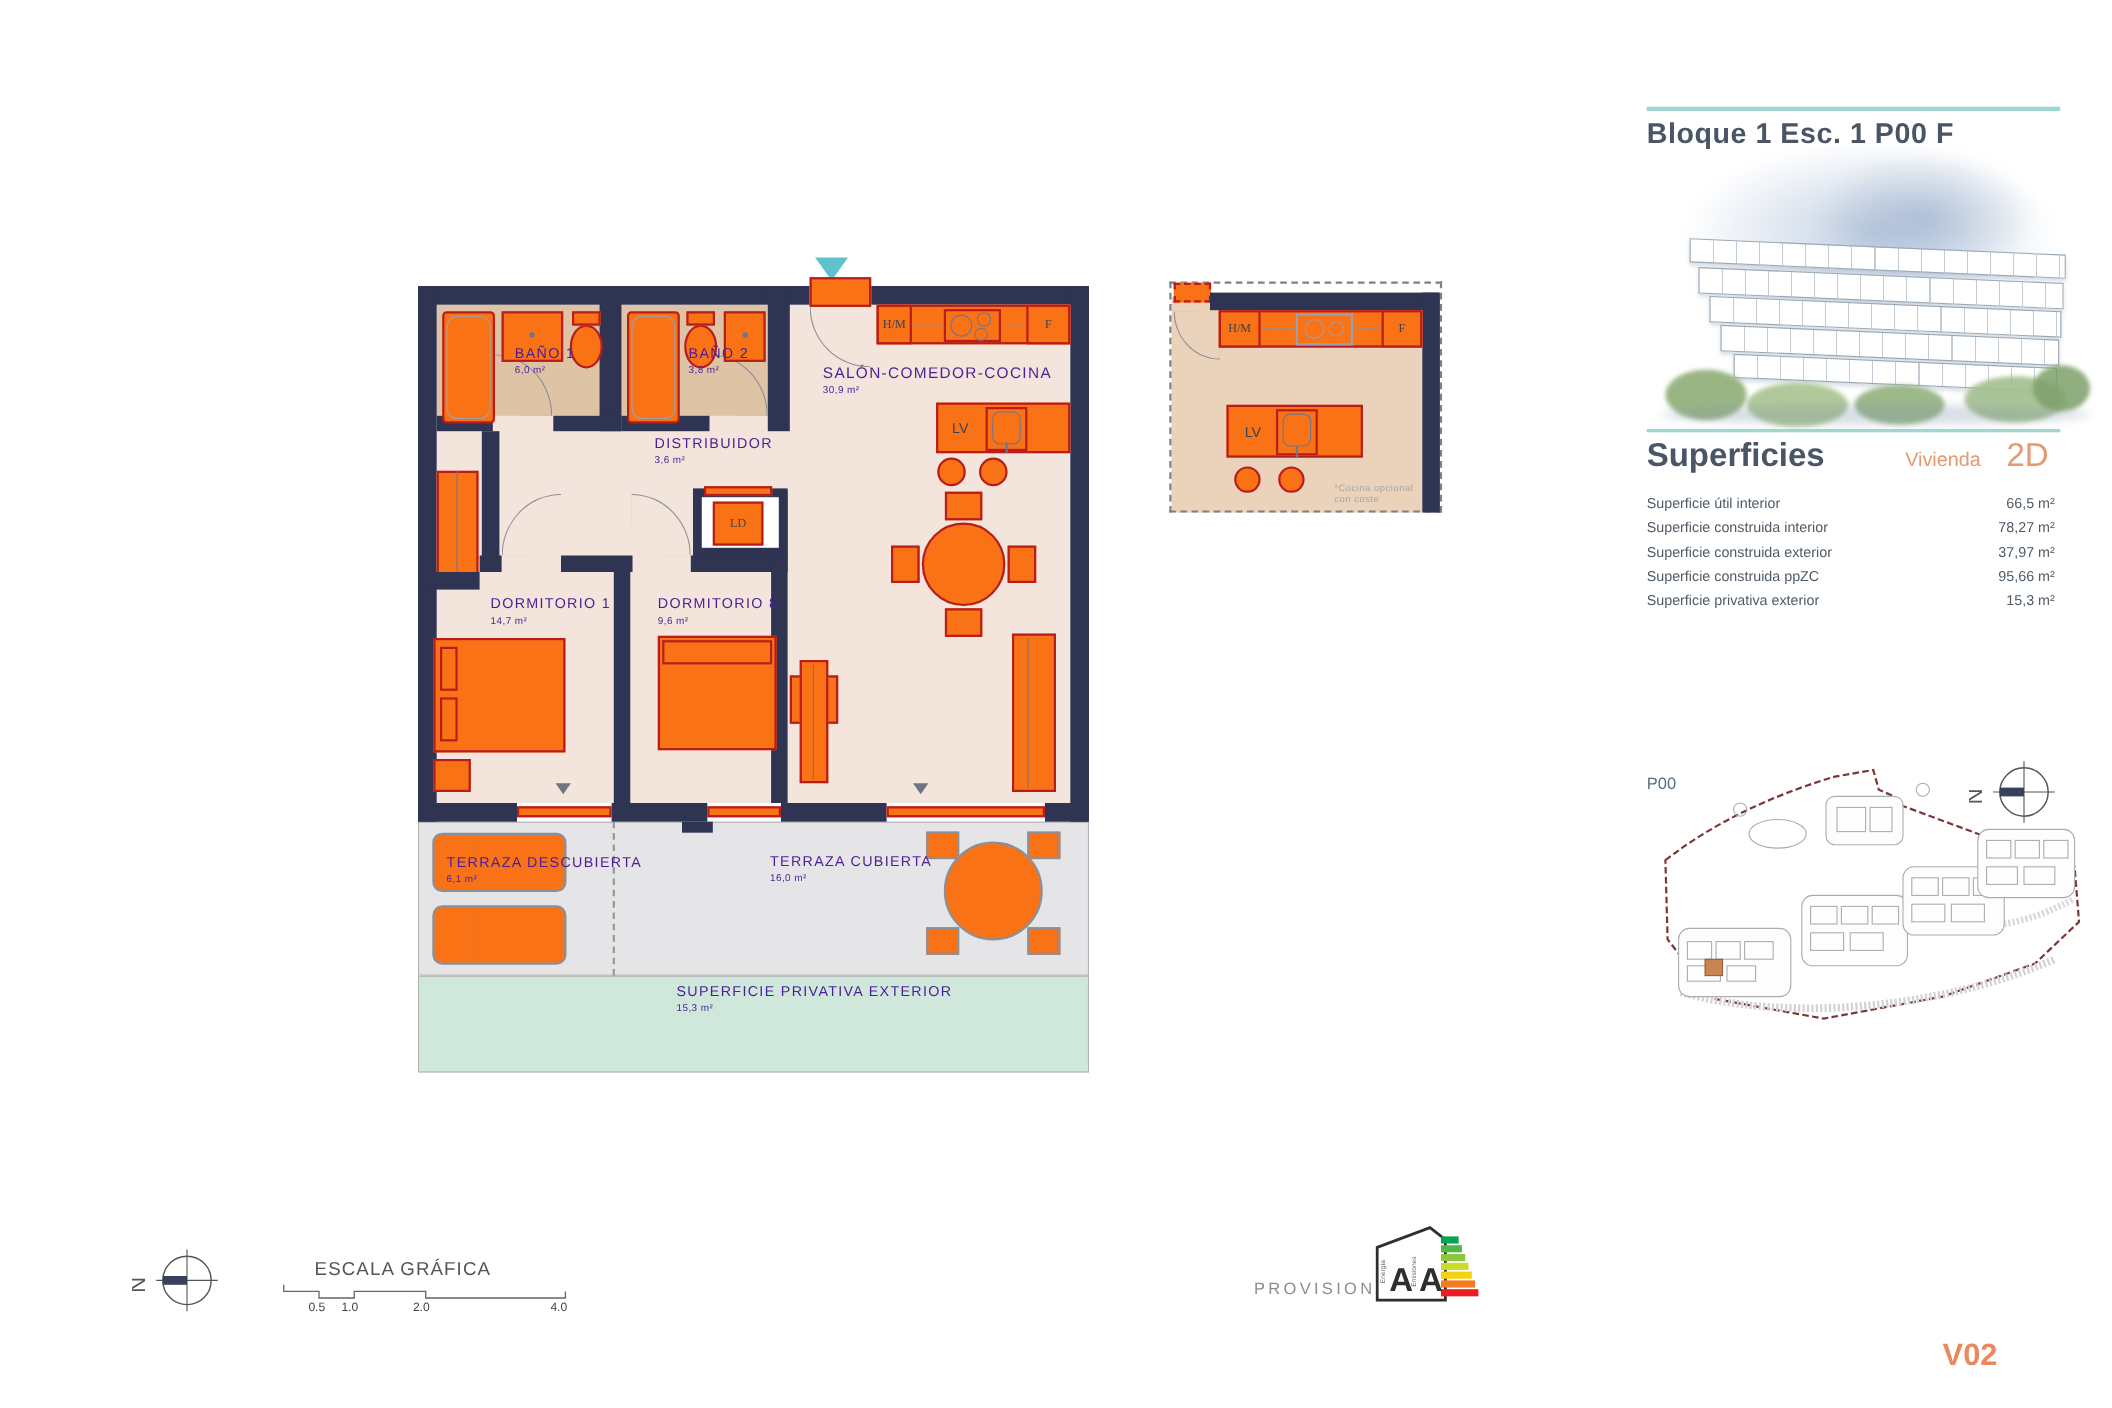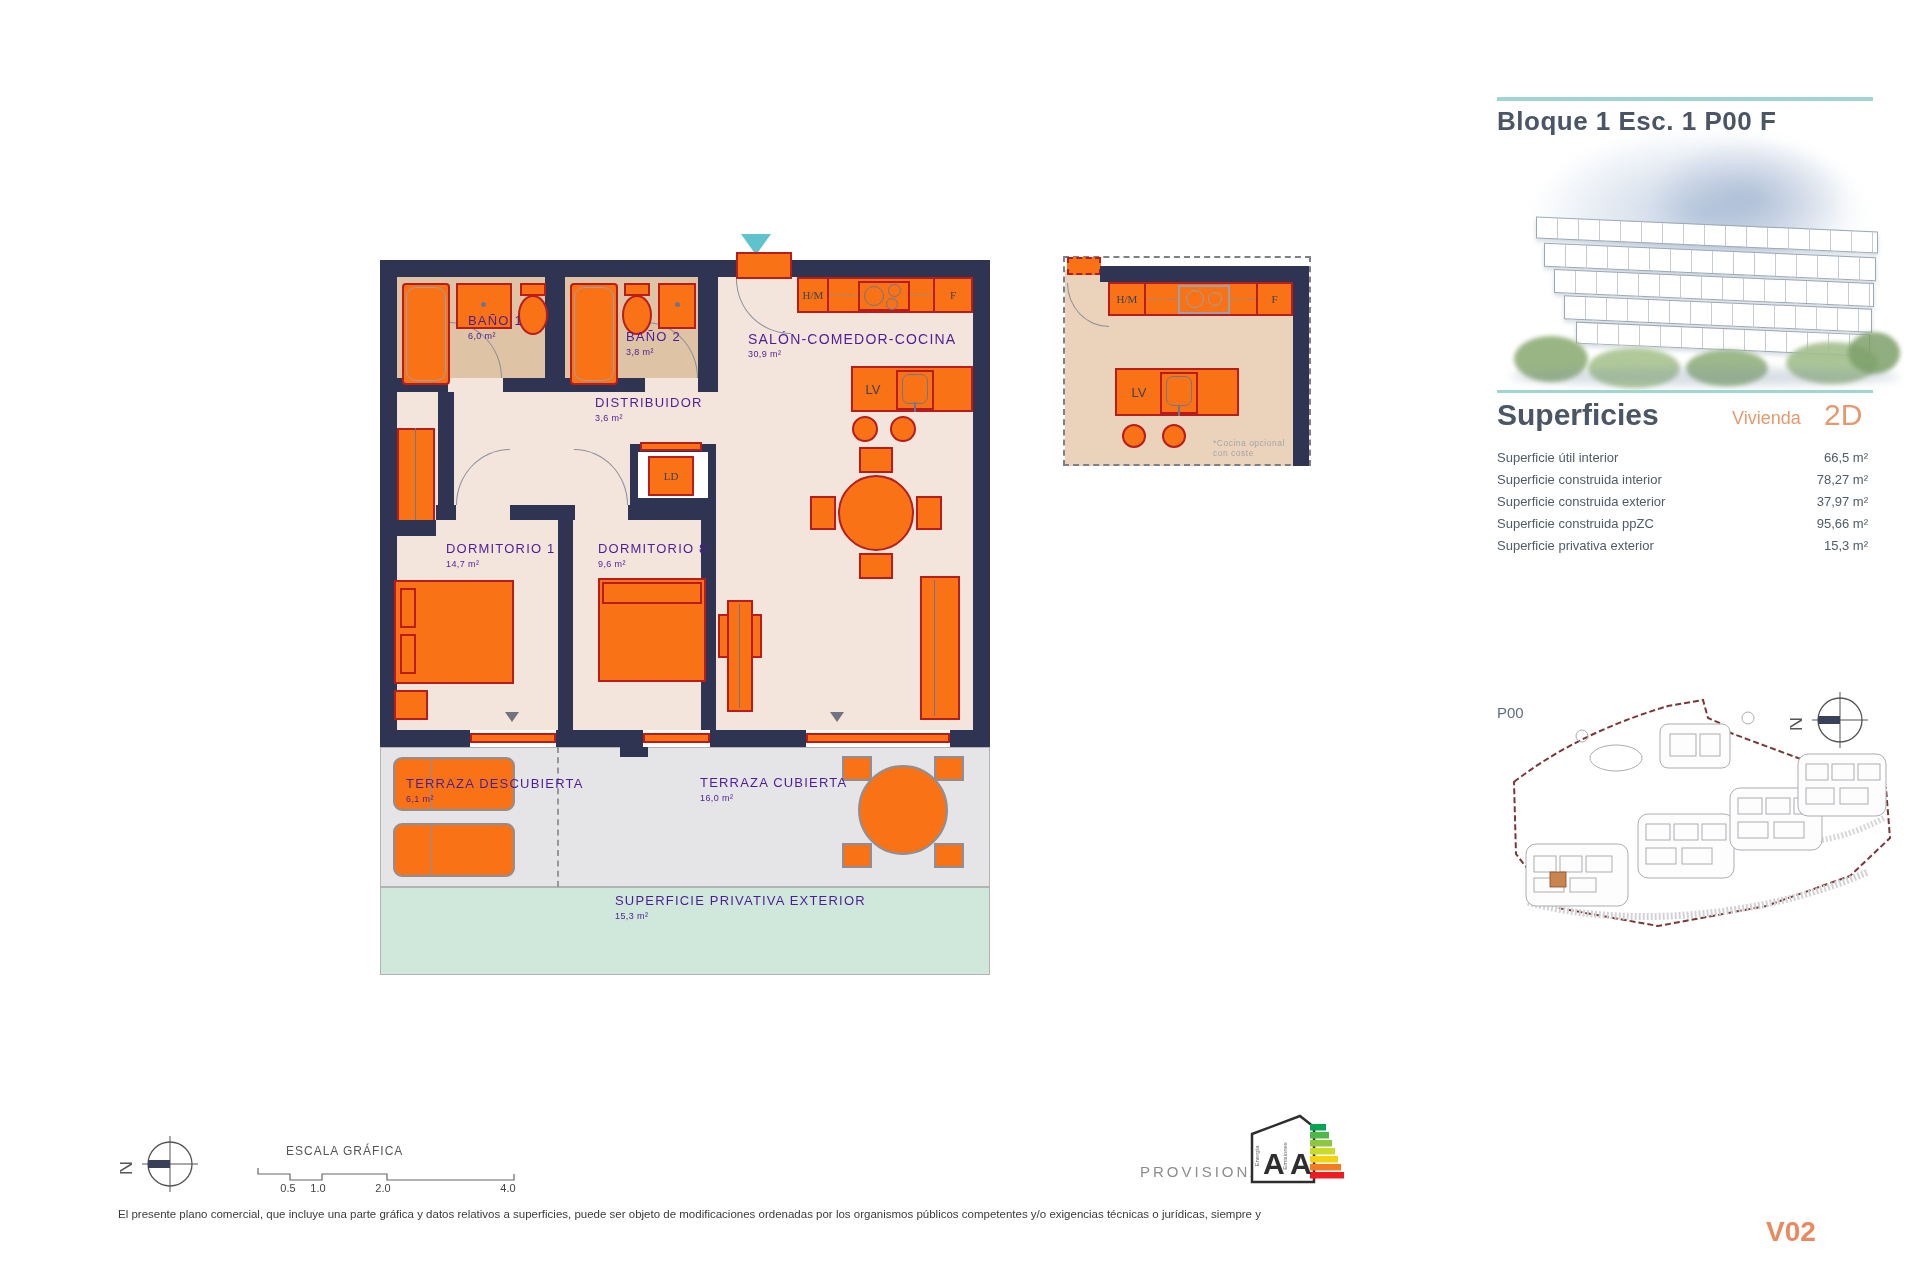--- a/index.html
+++ b/index.html
@@ -151,21 +151,21 @@
     <div class="furn" style="left:842px;top:756px;width:30px;height:25px;border-color:#8a8f9b;"></div>
     <div class="furn" style="left:934px;top:756px;width:30px;height:25px;border-color:#8a8f9b;"></div>
     <div class="furn" style="left:842px;top:843px;width:30px;height:25px;border-color:#8a8f9b;"></div>
     <div class="furn" style="left:934px;top:843px;width:30px;height:25px;border-color:#8a8f9b;"></div>
     <div class="furn circ" style="left:858px;top:765px;width:90px;height:90px;border-color:#8a8f9b;"></div>
 
     <div class="rlbl" style="left:468px;top:314px;">
       <span class="nm">BAÑO 1</span>
       <span class="ar">6,0 m²</span>
     </div>
-    <div class="rlbl" style="left:626px;top:314px;margin-top:16px;">
+    <div class="rlbl" style="left:626px;top:314px;">
       <span class="nm">BAÑO 2</span>
       <span class="ar">3,8 m²</span>
     </div>
     <div class="rlbl" style="left:748px;top:332px;font-size:14px;">
       <span class="nm">SALÓN-COMEDOR-COCINA</span>
       <span class="ar">30,9 m²</span>
     </div>
     <div class="rlbl" style="left:595px;top:396px;">
       <span class="nm">DISTRIBUIDOR</span>
       <span class="ar">3,6 m²</span>
@@ -314,21 +314,21 @@
   </svg>
 
   <svg class="abs" style="left:120px;top:1132px;" width="84" height="64" viewBox="0 0 84 64">
     <text x="12" y="36" transform="rotate(-90 12 36)" text-anchor="middle" font-size="20" fill="#555" font-family="Liberation Sans, sans-serif">N</text>
     <circle cx="50" cy="32" r="22" fill="none" stroke="#555" stroke-width="1.3"></circle>
     <line x1="50" y1="4" x2="50" y2="60" stroke="#555" stroke-width="1"></line>
     <line x1="22" y1="32" x2="78" y2="32" stroke="#555" stroke-width="1"></line>
     <rect x="28" y="28" width="22" height="8" fill="#39415a"></rect>
   </svg>
 
-  <div class="abs" style="left:286px;top:1144px;font-size:12px;color:#555;letter-spacing:1px;">ESCALA GRÁFICA</div>
+  <div class="abs" style="left:286px;top:1144px;font-size:17px;color:#555;letter-spacing:1px;">ESCALA GRÁFICA</div>
   <svg class="abs" style="left:256px;top:1158px;" width="270" height="40" viewBox="0 0 270 40">
     <path d="M2,10 V16 H34 V22 H66 V16 H131 V22 H258 V16" fill="none" stroke="#666" stroke-width="1.2"></path>
     <text x="32" y="34" text-anchor="middle" font-size="11" fill="#444" font-family="Liberation Sans, sans-serif">0.5</text>
     <text x="62" y="34" text-anchor="middle" font-size="11" fill="#444" font-family="Liberation Sans, sans-serif">1.0</text>
     <text x="127" y="34" text-anchor="middle" font-size="11" fill="#444" font-family="Liberation Sans, sans-serif">2.0</text>
     <text x="252" y="34" text-anchor="middle" font-size="11" fill="#444" font-family="Liberation Sans, sans-serif">4.0</text>
   </svg>
 
   <div class="abs" style="left:1140px;top:1163px;font-size:15px;color:#8d8d8d;letter-spacing:3px;">PROVISIONAL</div>
 
@@ -341,18 +341,17 @@
     <rect x="66" y="46" width="28" height="6.5" fill="#f5d20e"></rect>
     <rect x="66" y="54" width="31" height="6.5" fill="#f47b20"></rect>
     <rect x="66" y="62" width="34" height="6.5" fill="#ed1c24"></rect>
     <text x="15" y="46" transform="rotate(-90 15 46)" text-anchor="middle" font-size="6" fill="#666" font-family="Liberation Sans, sans-serif">Energía</text>
     <text x="19" y="64" font-size="30" font-weight="bold" fill="#2e2e2e" font-family="Liberation Sans, sans-serif">A</text>
     <text x="43" y="46" transform="rotate(-90 43 46)" text-anchor="middle" font-size="6" fill="#666" font-family="Liberation Sans, sans-serif">Emisiones</text>
     <text x="46" y="64" font-size="30" font-weight="bold" fill="#2e2e2e" font-family="Liberation Sans, sans-serif">A</text>
   </svg>
 
   <div class="abs" style="left:118px;top:1206px;width:1040px;font-size:11.5px;color:#3a3a3a;line-height:16px;">
-    <div style="white-space:nowrap;">El presente plano comercial, que incluye una parte gráfica y datos relativos a superficies, puede ser objeto de modificaciones ordenadas por los organismos públicos competentes y/o exigencias técnicas o jurídicas, siempre y</div>
   </div>
 
   <div class="abs" style="left:1766px;top:1216px;font-size:28px;font-weight:bold;color:#e8895f;">V02</div>
 
 </div>
 
 </body></html>

